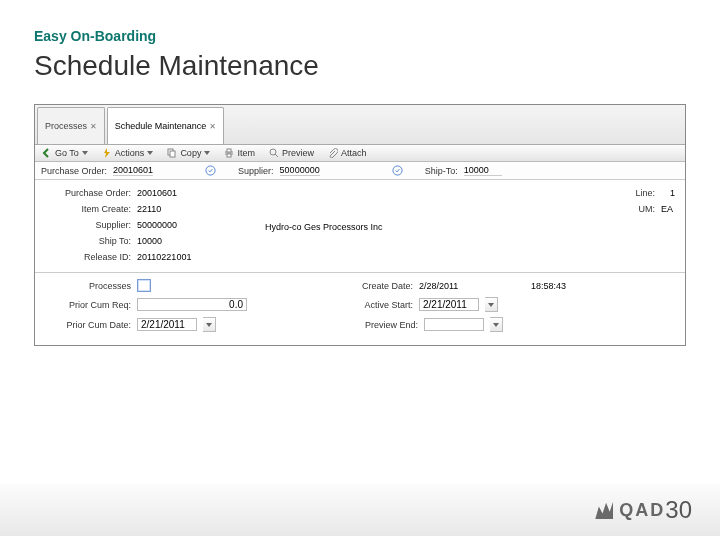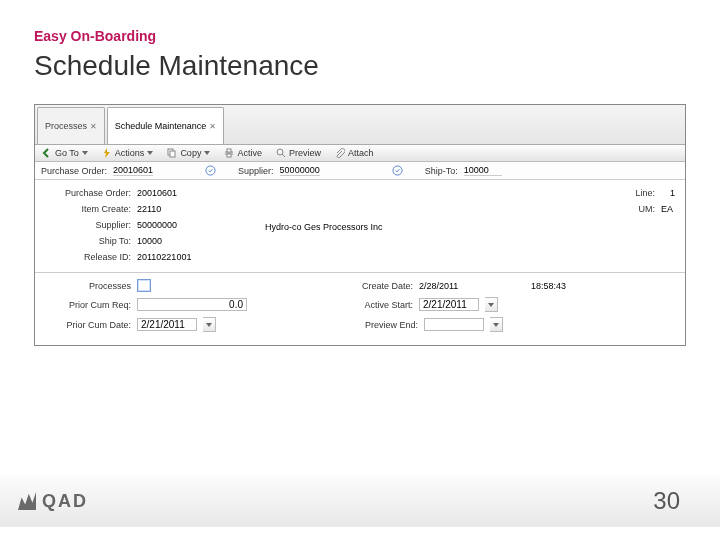--- a/index.html
+++ b/index.html
@@ -1,17 +1,17 @@
 <!DOCTYPE html>
 <html><head>
 <meta charset="utf-8">
 <style>
   html,body{margin:0;padding:0;font-family:Arial,Helvetica,sans-serif;background:#fff;color:#000;}
   .slide{width:720px;height:540px;position:relative;box-sizing:border-box;padding:28px 34px 0 34px;}
-  .eyebrow{font-size:14px;font-weight:bold;color:#be185d;margin:0 0 6px 0;}
+  .eyebrow{font-size:14px;font-weight:bold;color:#0f766e;margin:0 0 6px 0;}
   .title{font-size:28px;color:#333;margin:0 0 22px 0;font-weight:normal;}
   .app{border:1px solid #888;background:#fff;font-size:9px;color:#000;}
   
   .tabstrip{background:linear-gradient(#f4f4f4,#e6e6e6);border-bottom:1px solid #aaa;display:flex;align-items:center;font-size:9px;}
   .tab{display:flex;align-items:center;gap:3px;border:1px solid #aaa;border-bottom:none;background:#f2f2f2;padding:13px 7px;margin-top:2px;margin-left:2px;border-radius:2px 2px 0 0;color:#444;}
   .tab.active{background:#fff;color:#000;}
   .tab .x{font-size:8px;color:#777;}
   
   .toolbar{background:linear-gradient(#fdfdfd,#e4e4e4);border-bottom:1px solid #bbb;display:flex;align-items:center;padding:2px 4px;gap:8px;font-size:9px;color:#333;}
   .tbtn{display:flex;align-items:center;gap:3px;padding:1px 3px;}
@@ -29,21 +29,21 @@
   .row{display:flex;align-items:center;gap:6px;}
   .dlabel{width:86px;text-align:right;color:#333;font-size:9px;}
   .dval{font-size:9px;color:#000;white-space:nowrap;}
   
   .lower{border-top:1px solid #ccc;padding:6px 10px 8px 10px;}
   .lrow{display:flex;align-items:center;gap:6px;margin-bottom:5px;}
   .inbox{border:1px solid #bbb;height:13px;box-sizing:border-box;font-size:10px;padding:0 3px;display:flex;align-items:center;justify-content:flex-end;color:#000;background:#fff;}
   .inbox.blue{border-color:#7a9bd1;box-shadow:inset 0 0 0 1px #cfe0ff;}
   .dropcaret{width:12px;height:13px;border:1px solid #bbb;border-left:none;display:flex;align-items:center;justify-content:center;background:linear-gradient(#fff,#e8e8e8);}
   
-  .footer{position:absolute;left:0;right:0;bottom:13px;height:52px;background:linear-gradient(#fcfcfc,#e8e8e8);display:flex;align-items:center;justify-content:space-between;padding:0 40px 0 18px;box-sizing:border-box;}
+  .footer{position:absolute;left:0;right:0;bottom:4px;height:52px;background:linear-gradient(#fcfcfc,#e8e8e8);display:flex;align-items:center;justify-content:flex-end;padding:0 28px 0 18px;box-sizing:border-box;}
   .logo{display:flex;align-items:center;gap:6px;color:#666;font-size:18px;letter-spacing:2px;font-weight:bold;}
   .logo .mark{width:18px;height:18px;position:relative;}
   .logo .mark::before{content:"";position:absolute;inset:0;background:#6a6a6a;clip-path:polygon(0 100%,20% 30%,40% 70%,60% 10%,80% 60%,100% 0,100% 100%);} 
   .pagenum{color:#555;font-size:24px;}
 </style>
 </head>
 <body>
 
 <div class="slide">
   <p class="eyebrow">Easy On-Boarding</p>
@@ -84,21 +84,21 @@
           </svg>
         <span>Copy</span>
         <span class="caret"></span>
       </div>
       <div class="tbtn">
         <svg viewBox="0 0 10 10">
             <rect x="1" y="3" width="8" height="4" fill="#bbb"></rect>
             <rect x="3" y="1" width="4" height="3" fill="#fff" stroke="#888"></rect>
             <rect x="3" y="6" width="4" height="3" fill="#fff" stroke="#888"></rect>
           </svg>
-        <span>Active</span>
+        <span>Item</span>
       </div>
       <div class="tbtn">
         <svg viewBox="0 0 10 10">
             <circle cx="4" cy="4" r="3" fill="none" stroke="#888" stroke-width="1"></circle>
             <line x1="6" y1="6" x2="9" y2="9" stroke="#888" stroke-width="1"></line>
           </svg>
         <span>Preview</span>
       </div>
       <div class="tbtn">
         <svg viewBox="0 0 10 10">

